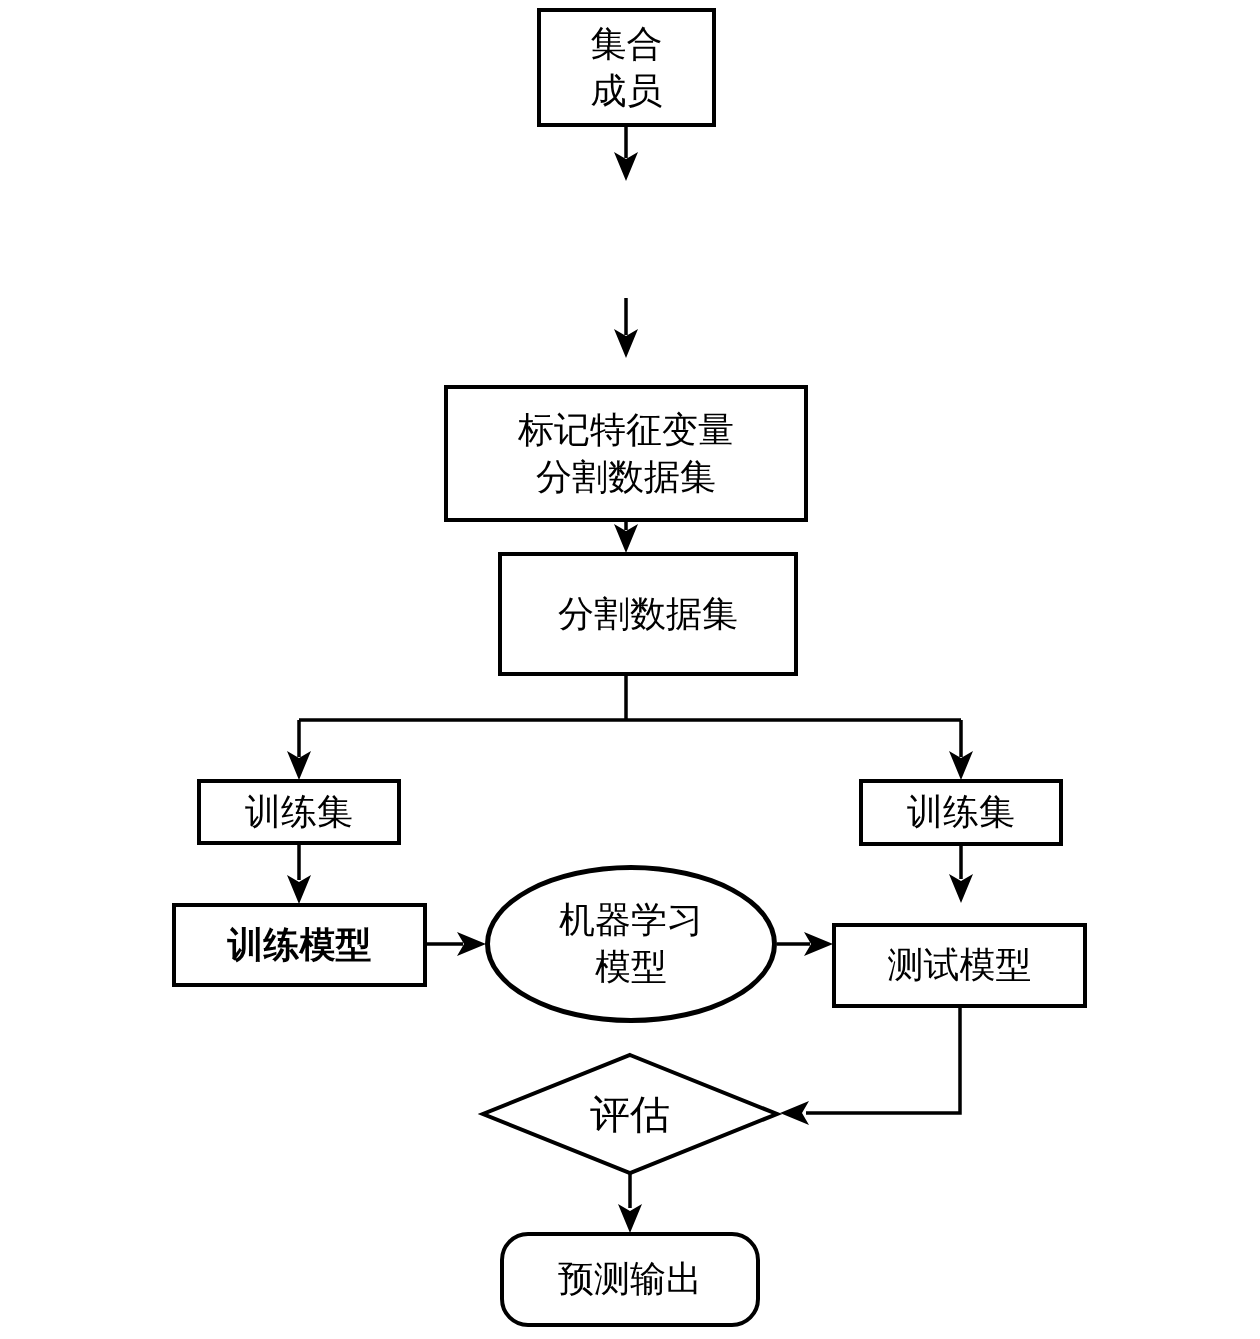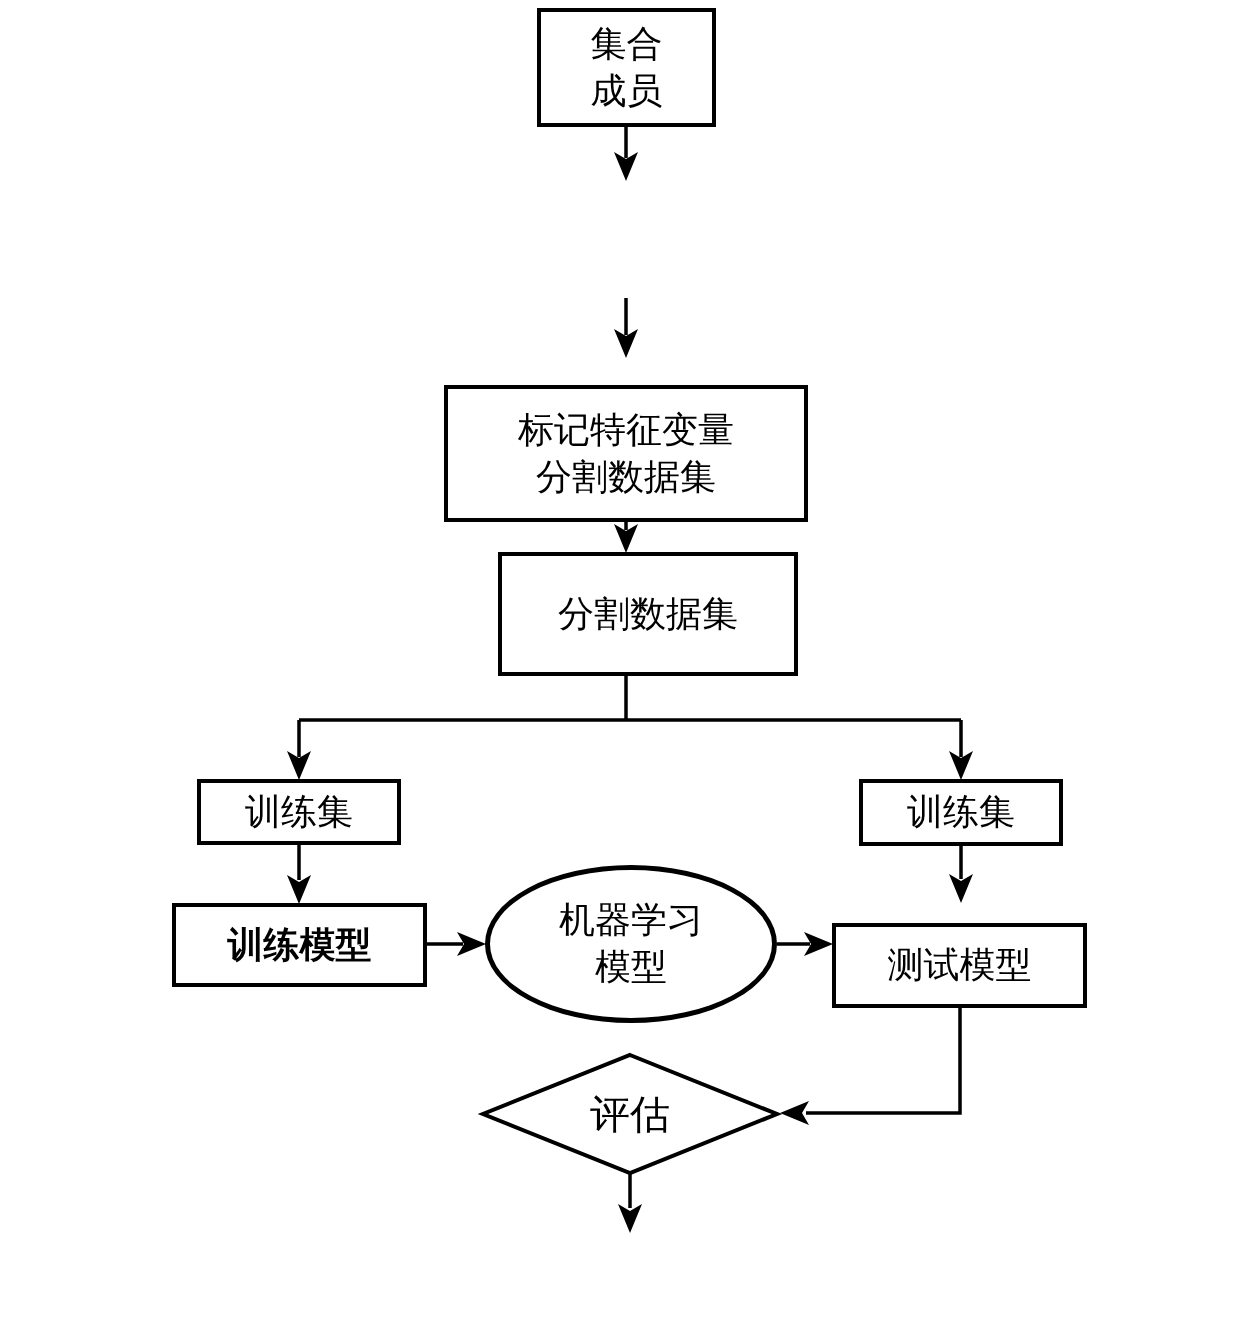--- a/index.html
+++ b/index.html
@@ -119,14 +119,17 @@
   </div>
 
   <div class="node" style="left:832px; top:923px; width:255px; height:85px;">
     <span>测试模型</span>
   </div>
 
   <div class="diamond-label" style="left:550px; top:1088px; width:160px; height:52px;">
     <span>评估</span>
   </div>
 
+  <div class="node rounded" style="left:500px; top:1232px; width:260px; height:95px;">
+    <span>预测输出</span>
+  </div>
 
 </div>
 
 </body></html>

